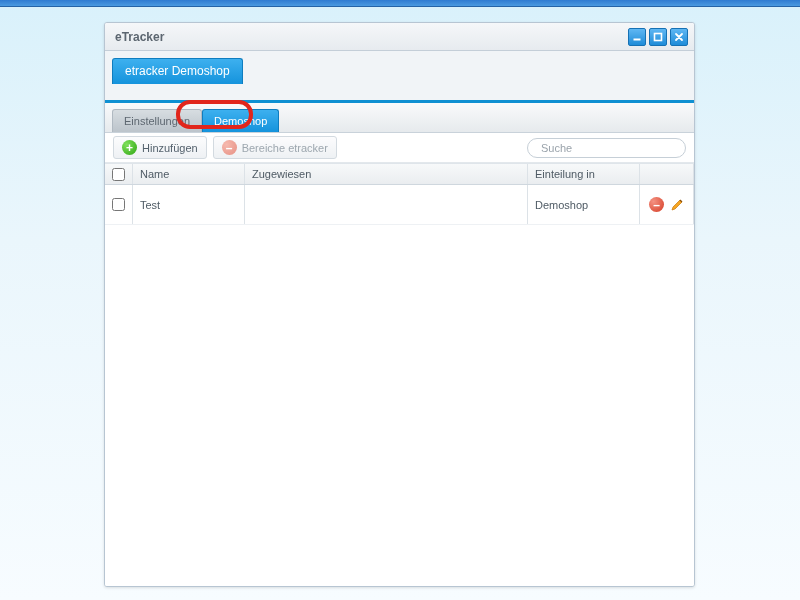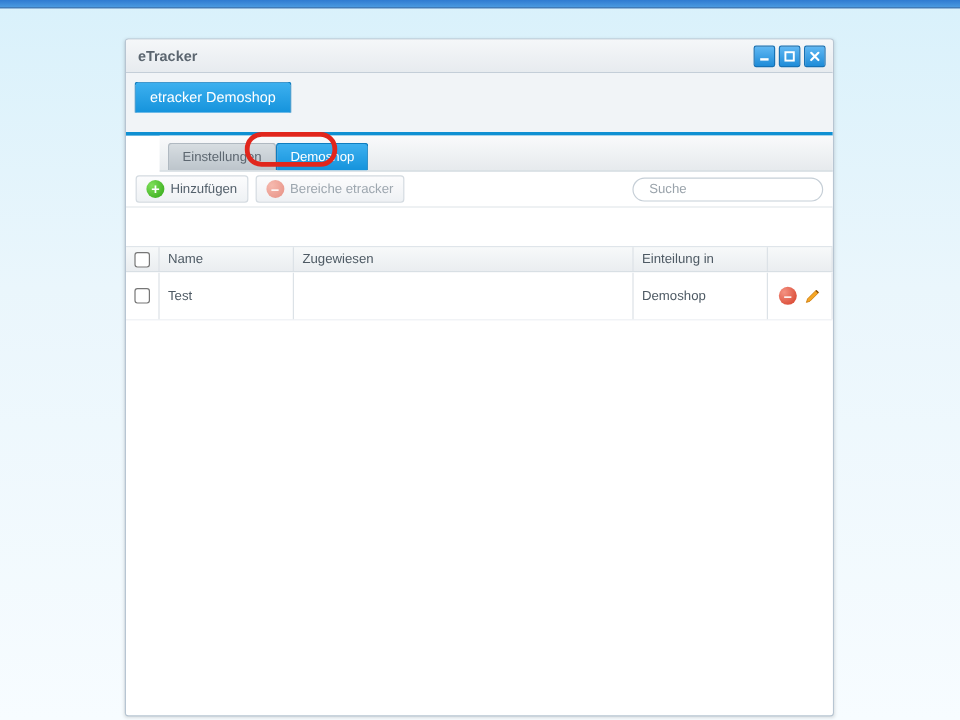--- a/index.html
+++ b/index.html
@@ -9,21 +9,21 @@
     position: relative;
   }
   .top-stripe {
     position: absolute; top: 0; left: 0; right: 0; height: 7px;
     background: linear-gradient(to bottom, #2f7bd1, #4a9ae0);
     border-bottom: 1px solid #2463a7;
   }
 
   .window {
     position: absolute;
-    left: 104px; top: 32px;
+    left: 104px; top: 22px;
     width: 591px; height: 565px;
     background: #fff;
     border: 1px solid #b7c5d2;
     border-radius: 3px;
     box-shadow: 0 1px 3px rgba(0,0,0,.12);
     display: flex; flex-direction: column;
     overflow: hidden;
   }
 
   .titlebar {
@@ -58,21 +58,20 @@
     cursor: pointer;
   }
 
   .sub-tabbar {
     background: linear-gradient(to bottom, #f9fafb, #e6eaed);
     border-bottom: 1px solid #c9d2da;
     padding: 4px 7px 0 7px;
     height: 30px;
     display: flex; align-items: flex-end; gap: 0;
     position: relative;
-    margin-left: 28px;
   }
   .sub-tab {
     font-size: 11px; padding: 5px 11px 5px;
     border-radius: 3px 3px 0 0;
     border: 1px solid #b0b9c1; border-bottom: none;
     background: linear-gradient(to bottom, #d7dde1, #bcc4cb);
     color: #5d6770; cursor: pointer;
     position: relative;
   }
   .sub-tab.active {
@@ -123,21 +122,21 @@
   }
   .search-box input::placeholder { color: #9aa3ab; }
   .mag { width: 11px; height: 11px; opacity: .55; }
 
   .grid-header {
     height: 22px;
     background: linear-gradient(to bottom, #f7f9fa, #eaedf0);
     border-top: 1px solid #dfe5ea;
     border-bottom: 1px solid #cfd7de;
     display: flex; align-items: stretch;
-    font-size: 11px; color: #4e5a64; margin-top: 32px;
+    font-size: 11px; color: #4e5a64;
   }
   .grid-header .col, .grid-row .col {
     border-right: 1px solid #dce2e7;
     display: flex; align-items: center; padding: 0 7px;
   }
   .col-check { width: 28px; justify-content: center; padding: 0; }
   .col-name  { width: 112px; }
   .col-assigned { flex: 1; }
   .col-division { width: 112px; }
   .col-actions  { width: 54px; border-right: none; justify-content: center; gap: 6px; }

